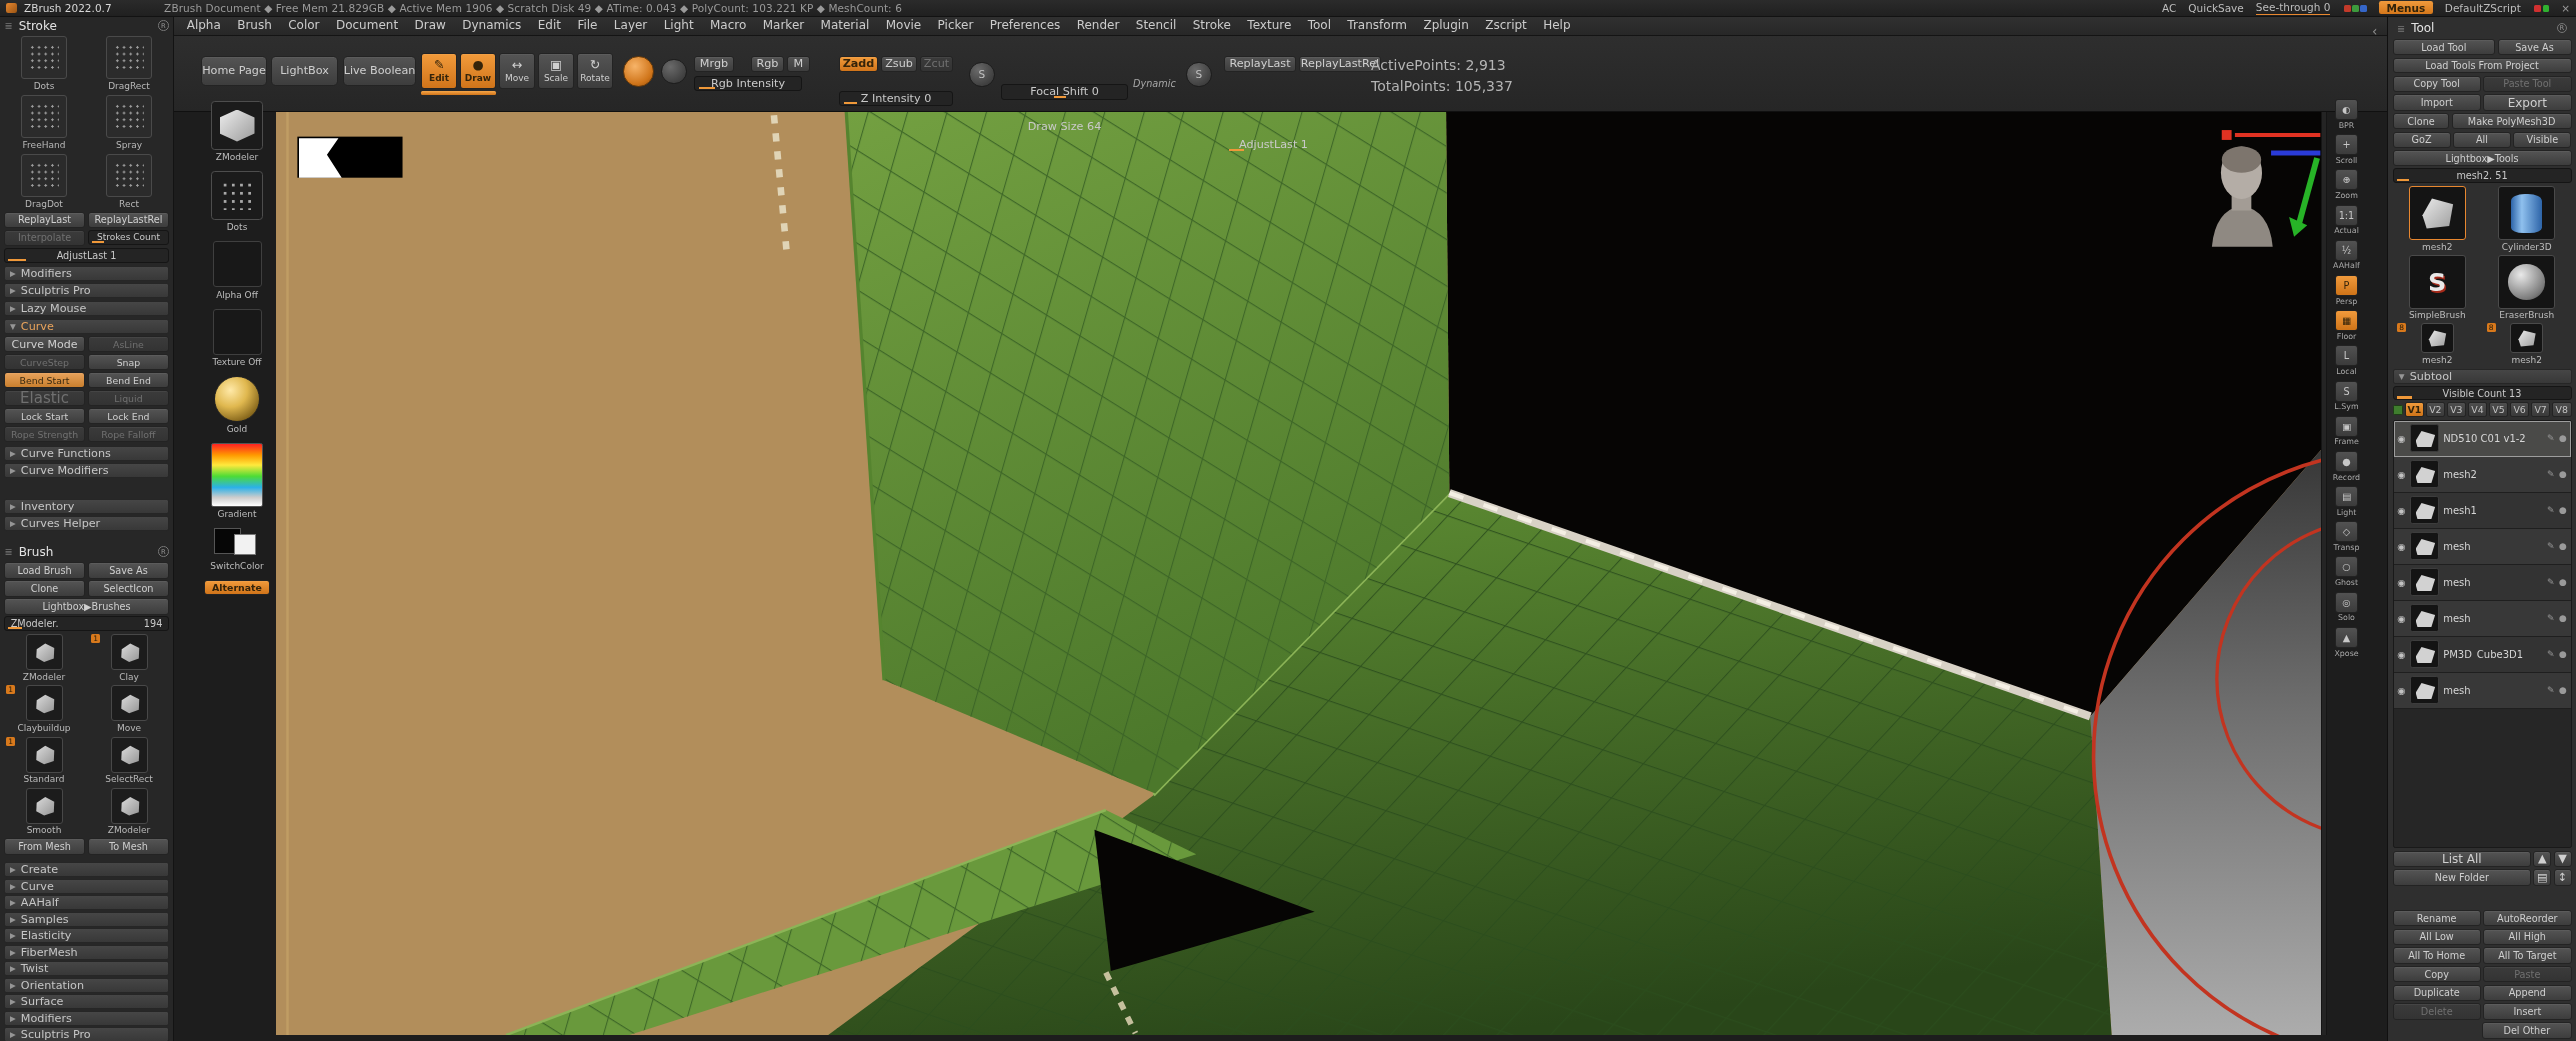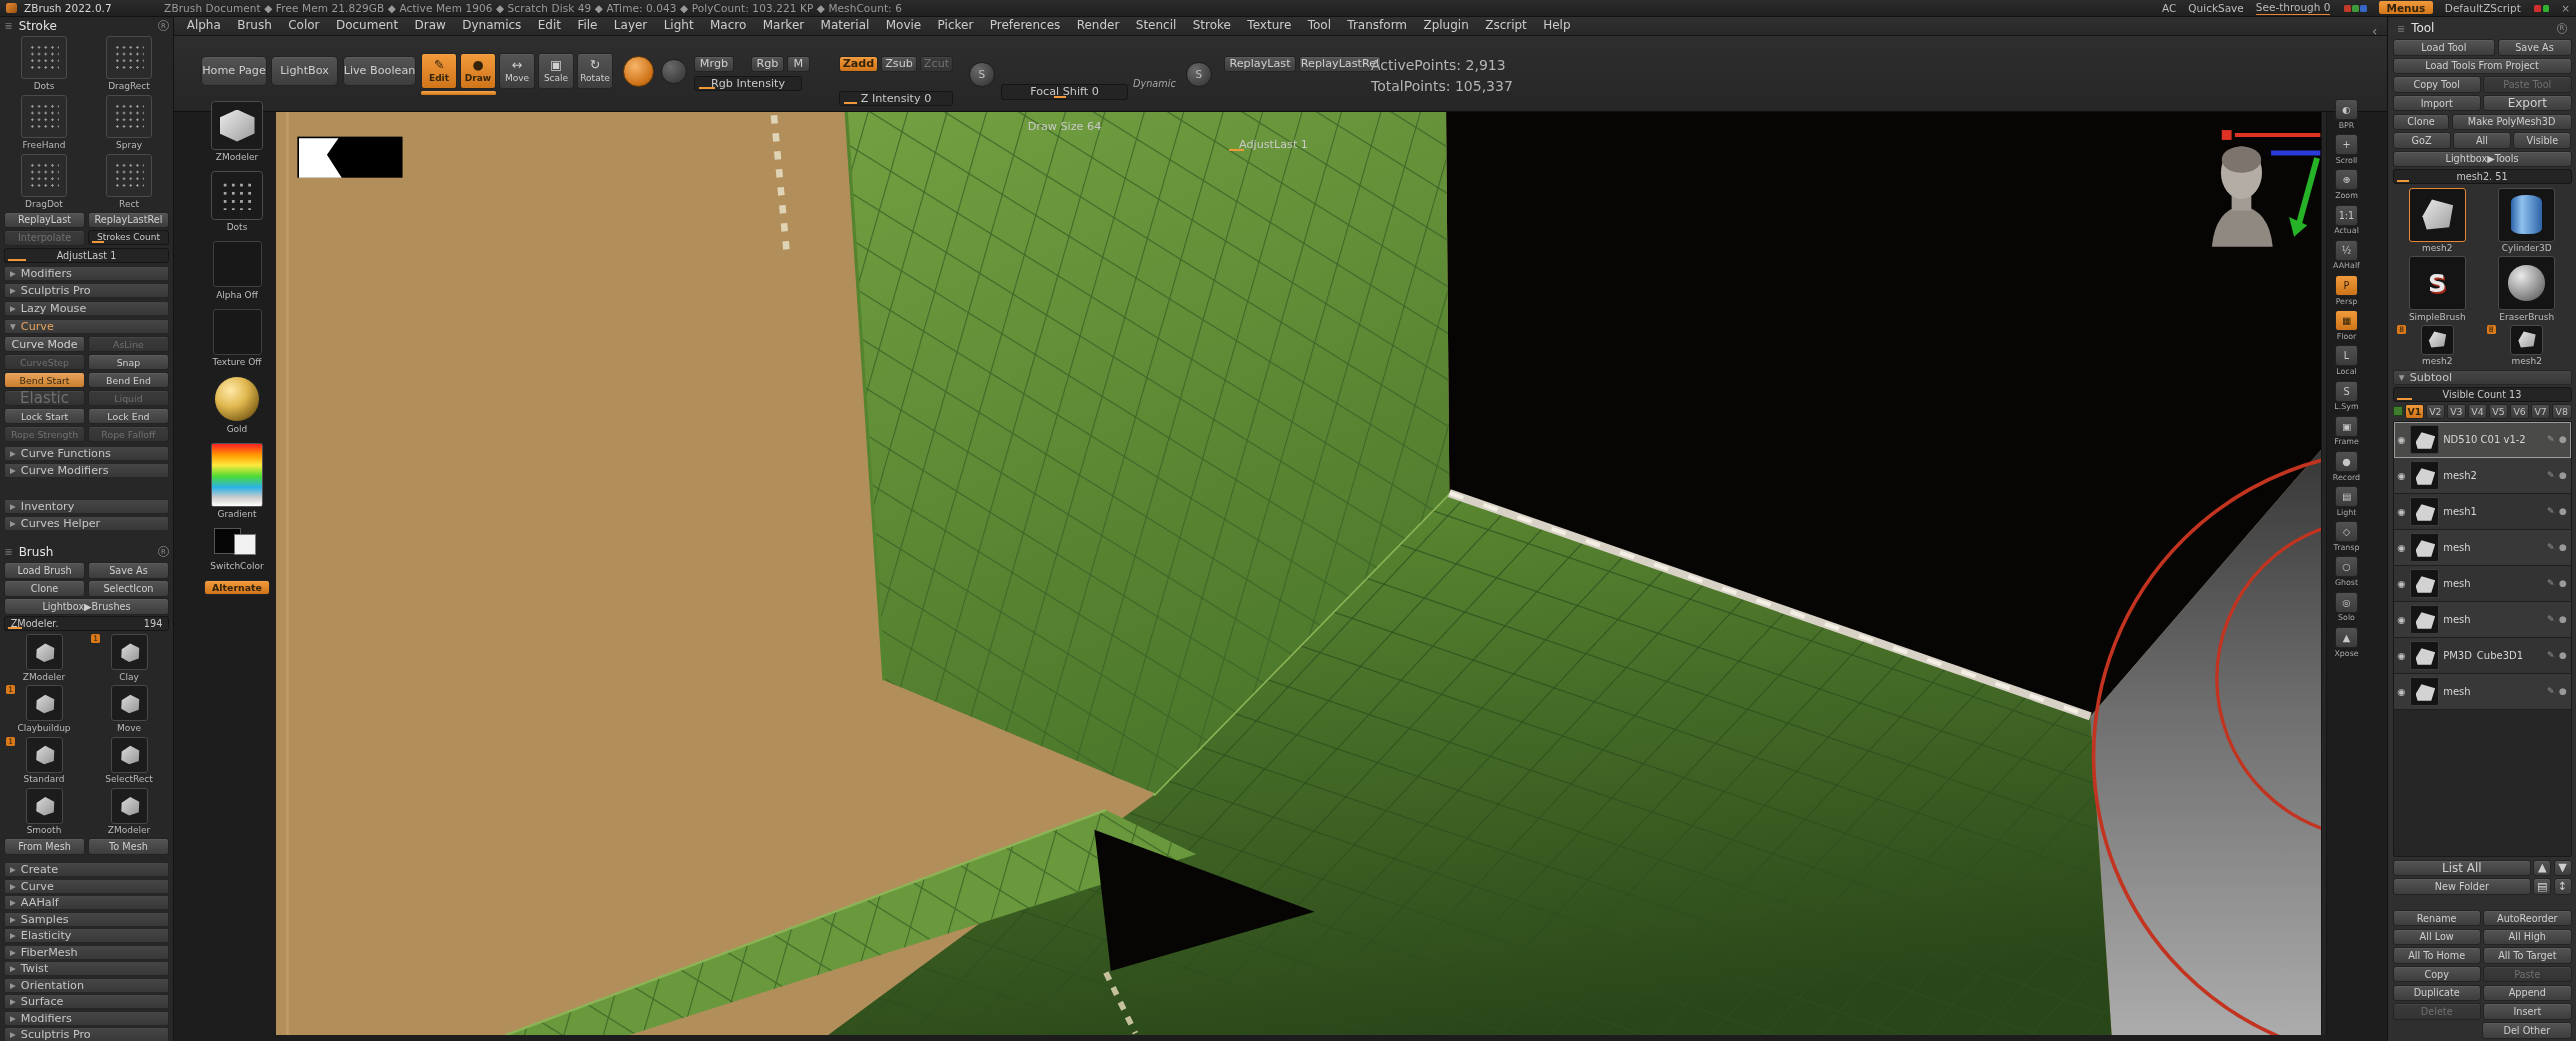--- a/index.html
+++ b/index.html
@@ -858,21 +858,21 @@
     <div class="btn" style="flex:2.4;font-size:12px">List All</div>
     <div class="btn sq">▲</div>
     <div class="btn sq">▼</div>
   </div>
   <div class="row2">
     <div class="btn" style="flex:2.4;font-size:9.7px">New Folder</div>
     <div class="btn sq">▤</div>
     <div class="btn sq">↕</div>
   </div>
 
-  <div class="row2" style="margin-top:13px">
+  <div class="row2" style="margin-top:22px">
     <div class="btn" style="font-size:9.7px">Rename</div>
     <div class="btn" style="font-size:9.7px">AutoReorder</div>
   </div>
   <div class="row2">
     <div class="btn" style="font-size:9.7px">All Low</div>
     <div class="btn" style="font-size:9.7px">All High</div>
   </div>
   <div class="row2">
     <div class="btn" style="font-size:9.7px">All To Home</div>
     <div class="btn" style="font-size:9.7px">All To Target</div>

